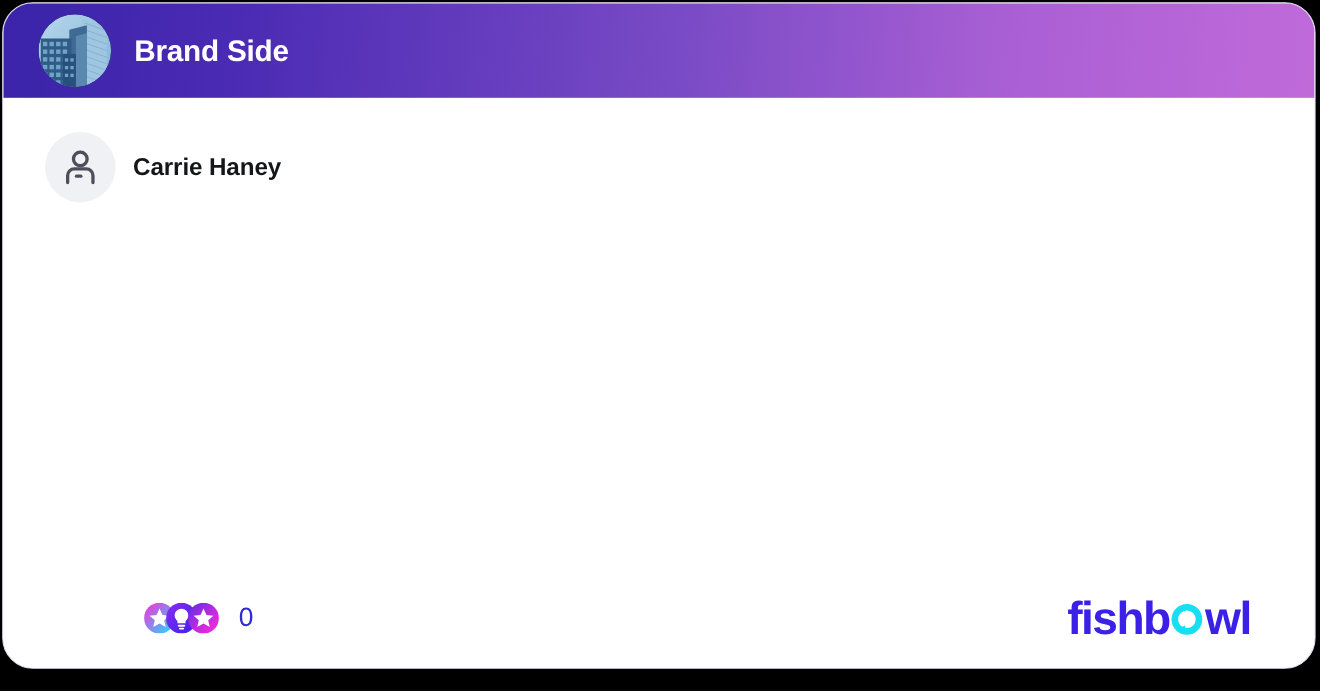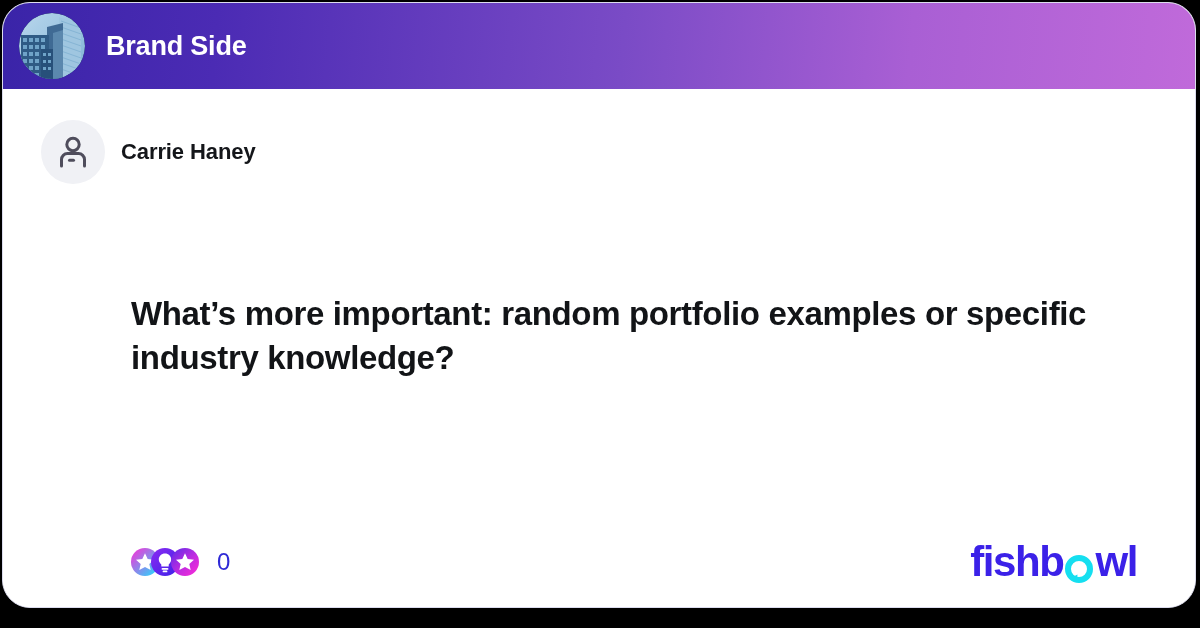--- a/index.html
+++ b/index.html
@@ -31,21 +31,21 @@
   }
 
   
   .header {
     position: relative;
     height: 86px;
     flex: 0 0 86px;
     background: linear-gradient(95deg, #3a24a8 0%, #4b2bb4 18%, #7a4bc6 52%, #a95fd4 76%, #c06ada 100%);
     display: flex;
     align-items: center;
-    padding-left: 16px;
+    padding-left: 32px;
     box-sizing: border-box;
   }
 
   .brand-avatar {
     width: 66px;
     height: 66px;
     border-radius: 50%;
     overflow: hidden;
     flex: 0 0 66px;
     position: relative;
@@ -144,21 +144,21 @@
   .reaction-count {
     margin-left: 18px;
     font-size: 24px;
     color: #2f2ad6;
     font-weight: normal;
     letter-spacing: 0px;
   }
 
   .fishbowl-logo {
     display: flex;
-    align-items: flex-end;
+    align-items: center;
     font-size: 42px;
     font-weight: bold;
     letter-spacing: -1.4px;
     color: #3b21e8;
     line-height: 1;
     margin-left: 19px;
   }
   .fb-o {
     display: inline-block;
     position: relative;
@@ -254,21 +254,20 @@
       <div class="user-avatar">
         <svg width="36" height="36" viewBox="0 0 36 36" xmlns="http://www.w3.org/2000/svg">
           <circle cx="18" cy="10.5" r="6.2" fill="none" stroke="#4f4d5c" stroke-width="3"></circle>
           <path d="M6.5 32 L6.5 25.5 C6.5 22.2 9.2 19.6 12.5 19.6 L23.5 19.6 C26.8 19.6 29.5 22.2 29.5 25.5 L29.5 32" fill="none" stroke="#4f4d5c" stroke-width="3" stroke-linecap="round"></path>
           <line x1="14.5" y1="26.2" x2="18.5" y2="26.2" stroke="#4f4d5c" stroke-width="3" stroke-linecap="round"></line>
         </svg>
       </div>
       <div class="author-name">Carrie Haney</div>
     </div>
 
-    <div class="question">What’s more important: random portfolio examples or specific industry knowledge?</div>
 
     <div class="footer">
 
       <div class="reactions">
         <div class="badge-stack">
 
           <span class="badge">
             <svg viewBox="0 0 28 28" xmlns="http://www.w3.org/2000/svg">
               <defs>
                 <linearGradient id="g1" x1="0" y1="0" x2="1" y2="1">

